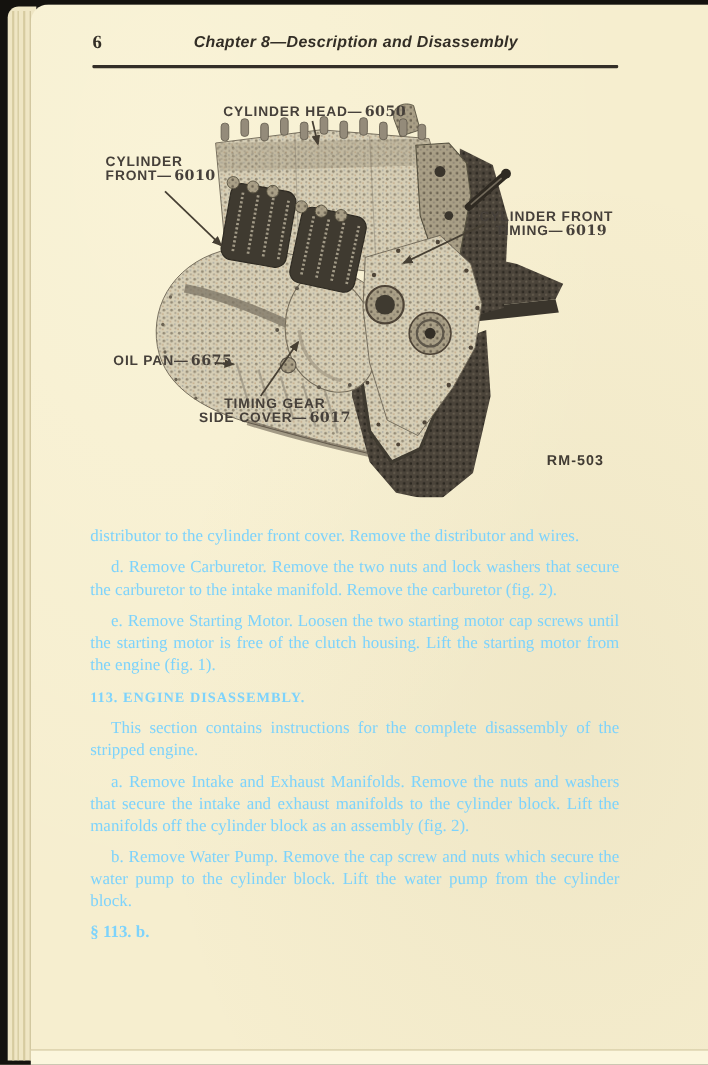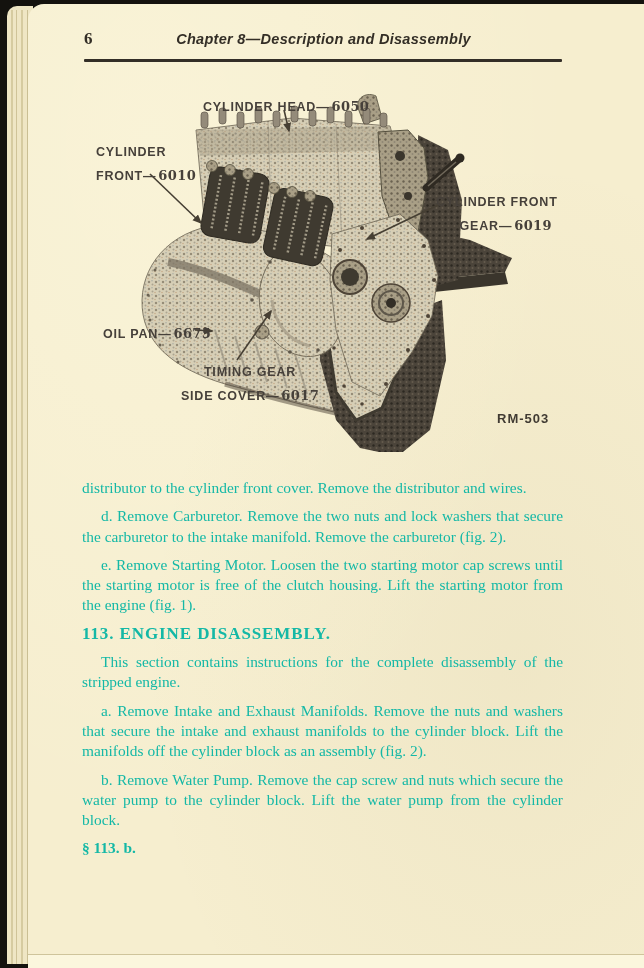--- a/index.html
+++ b/index.html
@@ -28,39 +28,39 @@
     background:#fbf6dd;border-top:1px solid #cfc49b;}
 
   
   .page-number{position:absolute;left:84px;top:29px;font:700 17px "Liberation Serif", serif;color:#332e26;}
   .header-title{position:absolute;left:85px;top:31px;width:477px;text-align:center;
     font:700 italic 14.5px "Liberation Sans", sans-serif;letter-spacing:.3px;color:#332e26;}
   .header-rule{position:absolute;left:84px;top:59px;width:478px;height:2.5px;background:#332e27;border-radius:1px;}
 
   
   .fig-label{position:absolute;font-family:"Liberation Sans", sans-serif;font-weight:700;
-    font-size:12.5px;line-height:23px;letter-spacing:.8px;color:#46403a;white-space:nowrap;}
+    font-size:12.5px;line-height:13px;letter-spacing:.8px;color:#46403a;white-space:nowrap;}
   .fig-label .pnum{font-family:"DejaVu Serif", serif;font-size:13px;letter-spacing:.4px;margin-left:2px;}
   .lbl-cyl-head{left:203px;top:95px;}
   .lbl-cyl-block{left:96px;top:141px;width:93px;text-align:left;}
   .lbl-front-cover{left:436px;top:191px;width:116px;text-align:right;}
   .lbl-oil-pan{left:103px;top:322px;}
   .lbl-timing{left:180px;top:361px;width:140px;text-align:center;}
   .photo-ref{position:absolute;left:497px;top:411px;font:700 13px "Liberation Sans", sans-serif;
     letter-spacing:1px;color:#413b33;}
   .fig-caption{position:absolute;left:85px;top:438px;width:478px;text-align:center;
     font:700 italic 14.5px "Liberation Sans", sans-serif;letter-spacing:.3px;color:#3a352d;}
 
   
   .text-col{position:absolute;left:82px;top:478px;width:481px;
-    font-size:15.4px;line-height:20.3px;color:#14b8a6;text-align:justify;}
+    font-size:15.4px;line-height:20.3px;color:#7dd3fc;text-align:justify;}
   .text-col p{margin:0 0 8px;text-indent:19px;}
   .text-col p.nodent{text-indent:0;}
   .text-col .lead{font-weight:400;}
-  .sec-heading{margin:12px 0 8px;font-weight:700;font-size:17px;letter-spacing:.9px;text-indent:0 !important;}
+  .sec-heading{margin:12px 0 8px;font-weight:700;font-size:13px;letter-spacing:.9px;text-indent:0 !important;}
   .footer-ref{font-weight:700;margin-top:3px;}
 
   .engine-svg{position:absolute;left:85px;top:92px;width:490px;height:360px;}
 </style>
 </head>
 <body>
 
 <div class="page-root">
 
   <div class="edge-stack">
@@ -234,21 +234,21 @@
     <span>CYLINDER HEAD—</span><span class="pnum">6050</span>
   </div>
 
   <div class="fig-label lbl-cyl-block">
     <div>CYLINDER</div>
     <div><span>FRONT—</span><span class="pnum">6010</span></div>
   </div>
 
   <div class="fig-label lbl-front-cover">
     <div>CYLINDER FRONT</div>
-    <div><span>GEAR—</span><span class="pnum">6019</span></div>
+    <div><span>TIMING—</span><span class="pnum">6019</span></div>
   </div>
 
   <div class="fig-label lbl-oil-pan">
     <span>OIL PAN—</span><span class="pnum">6675</span>
   </div>
 
   <div class="fig-label lbl-timing">
     <div>TIMING GEAR</div>
     <div><span>SIDE COVER—</span><span class="pnum">6017</span></div>
   </div>

